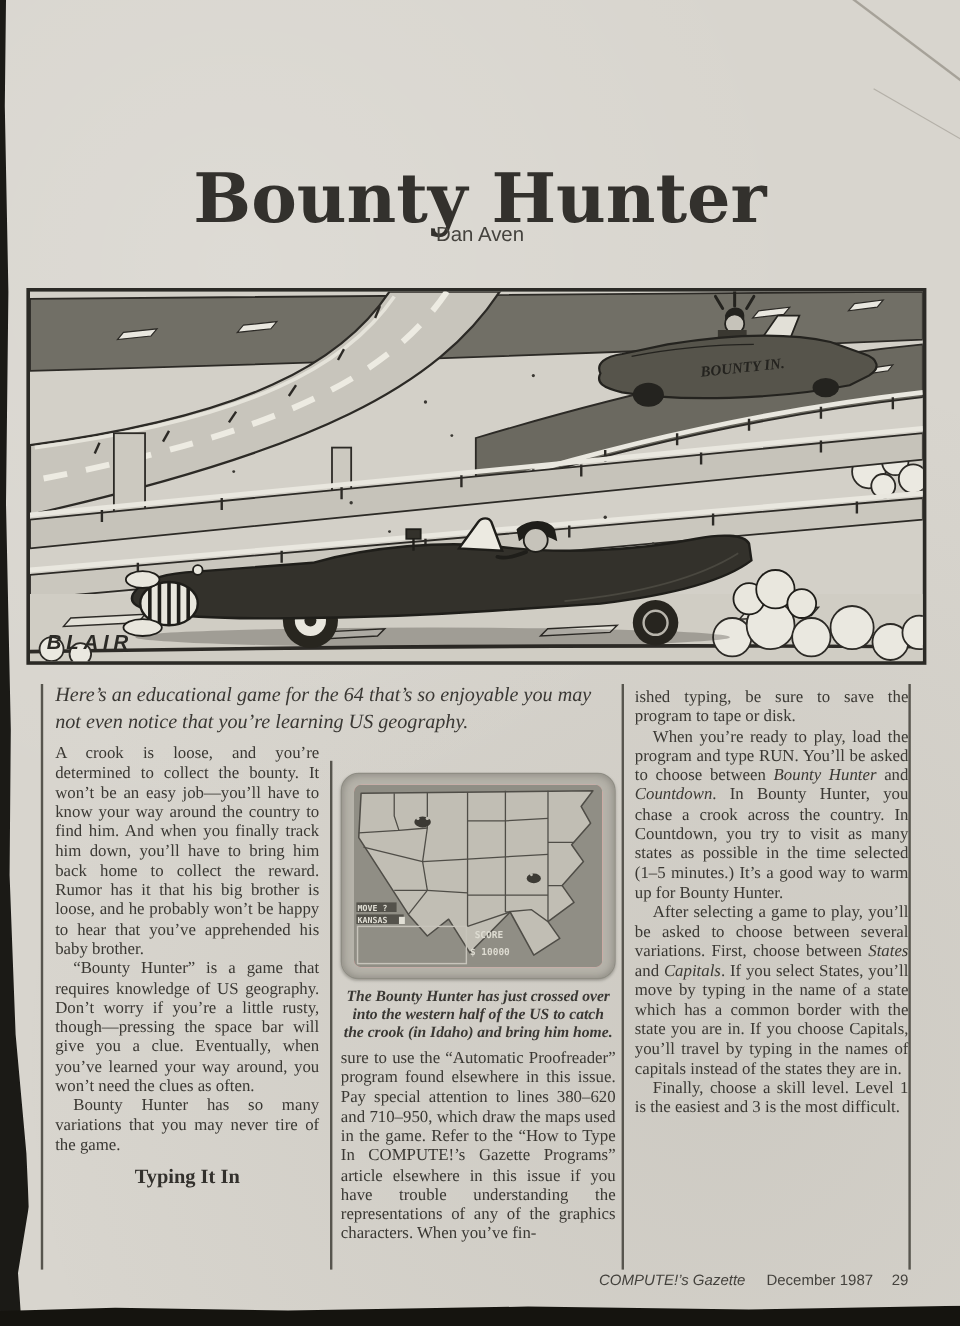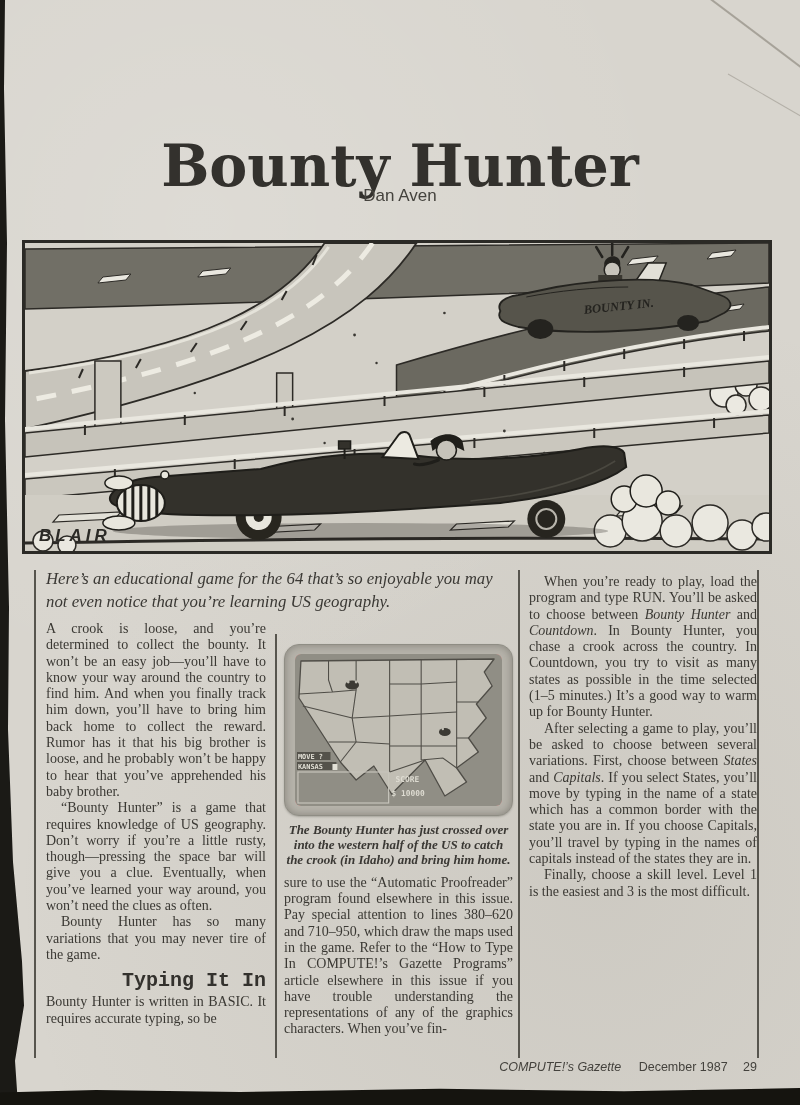--- a/index.html
+++ b/index.html
@@ -35,22 +35,22 @@
   .rule-right{left:757px;top:570px;height:488px;}
 
   .intro{position:absolute;left:46px;top:568px;width:462px;font-style:italic;font-size:16.8px;line-height:22.5px;color:#3a3834;}
 
   .col{position:absolute;text-align:justify;font-size:14px;line-height:16.3px;}
   .col1{left:46px;top:621px;width:220px;}
   .col2{left:284px;top:644px;width:229px;}
   .col3{left:529px;top:574px;width:228px;}
   .para{margin:0;}
   .para.indent{text-indent:15px;}
-  .subhead{font-family:Liberation Mono, monospace;font-weight:700;font-size:20px;line-height:20px;
-    margin:8px 0 3px 0;color:#33312d;text-align:right;}
+  .subhead{font-family:Liberation Serif, serif;font-weight:700;font-size:17px;line-height:20px;
+    margin:8px 0 3px 0;color:#33312d;text-align:center;}
 
   .monitor{width:229px;height:172px;background:#b6b3aa;border:1px solid #8f8d84;border-radius:15px;
     box-shadow:inset 0 0 8px rgba(40,38,32,.35), 0 1px 2px rgba(40,38,32,.25);
     padding:9px 10px;box-sizing:border-box;margin:0 0 7px 0;}
   .screen{width:100%;height:100%;background:#fca5a5;border-radius:6px;overflow:hidden;}
   .screen svg{display:block;width:100%;height:100%;}
 
   .caption{font-style:italic;font-weight:700;font-size:13px;line-height:14.9px;text-align:center;margin:0 0 7px 0;color:#3a3834;}
 
   .footer{position:absolute;top:1060px;right:43px;font-family:"Liberation Sans",sans-serif;font-size:12.5px;color:#44423d;}
@@ -232,21 +232,20 @@
   <div class="rule rule-c23"></div>
   <div class="rule rule-right"></div>
 
   <div class="intro">Here’s an educational game for the 64 that’s so enjoyable you may not even notice that you’re learning US geography.</div>
 
   <div class="col col1">
       <p class="para">A crook is loose, and you’re determined to collect the bounty. It won’t be an easy job—you’ll have to know your way around the country to find him. And when you finally track him down, you’ll have to bring him back home to collect the reward. Rumor has it that his big brother is loose, and he probably won’t be happy to hear that you’ve apprehended his baby brother.</p>
       <p class="para indent">“Bounty Hunter” is a game that requires knowledge of US geography. Don’t worry if you’re a little rusty, though—pressing the space bar will give you a clue. Eventually, when you’ve learned your way around, you won’t need the clues as often.</p>
       <p class="para indent">Bounty Hunter has so many variations that you may never tire of the game.</p>
       <h3 class="subhead">Typing It In</h3>
-      <p class="para">Bounty Hunter is written in BASIC. It requires accurate typing, so be</p>
     </div>
 
   <div class="col col2">
 
     <div class="monitor">
       <div class="screen">
         <svg viewBox="0 0 210 152" preserveAspectRatio="none">
           <rect x="0" y="0" width="210" height="152" fill="#908e85"></rect>
 
           <path d="M6,7 L202,5 L192,18 L200,32 L184,50 L194,64 L176,84 L186,98 L164,114 L174,128 L152,142
@@ -296,20 +295,21 @@
         </svg>
       </div>
     </div>
     <p class="caption">The Bounty Hunter has just crossed over into the western half of the US to catch the crook (in Idaho) and bring him home.</p>
     <div>
         <p class="para">sure to use the “Automatic Proofreader” program found elsewhere in this issue. Pay special attention to lines 380–620 and 710–950, which draw the maps used in the game. Refer to the “How to Type In COMPUTE!’s Gazette Programs” article elsewhere in this issue if you have trouble understanding the representations of any of the graphics characters. When you’ve fin-</p>
       </div>
   </div>
 
   <div class="col col3">
+      <p class="para">ished typing, be sure to save the program to tape or disk.</p>
       <p class="para indent">When you’re ready to play, load the program and type RUN. You’ll be asked to choose between <i>Bounty Hunter</i> and <i>Countdown</i>. In Bounty Hunter, you chase a crook across the country. In Countdown, you try to visit as many states as possible in the time selected (1–5 minutes.) It’s a good way to warm up for Bounty Hunter.</p>
       <p class="para indent">After selecting a game to play, you’ll be asked to choose between several variations. First, choose between <i>States</i> and <i>Capitals</i>. If you select States, you’ll move by typing in the name of a state which has a common border with the state you are in. If you choose Capitals, you’ll travel by typing in the names of capitals instead of the states they are in.</p>
       <p class="para indent">Finally, choose a skill level. Level 1 is the easiest and 3 is the most difficult.</p>
     </div>
 
   <div class="footer">
     <span class="mag">COMPUTE!’s Gazette</span>
     <span class="issue">December 1987</span>
     <span class="pagenum">29</span>
   </div>

